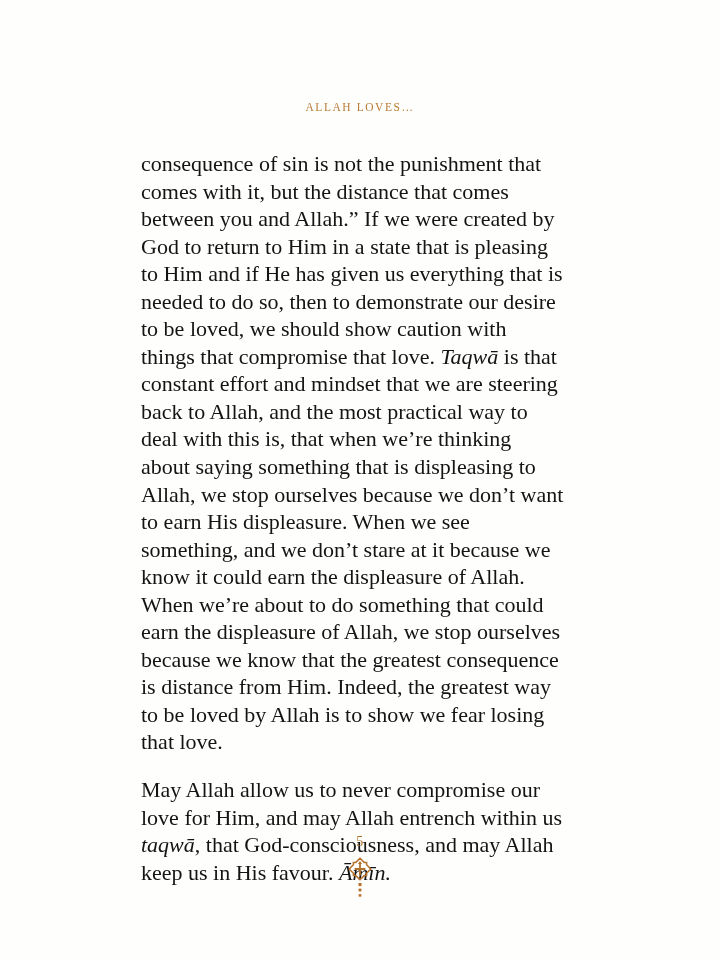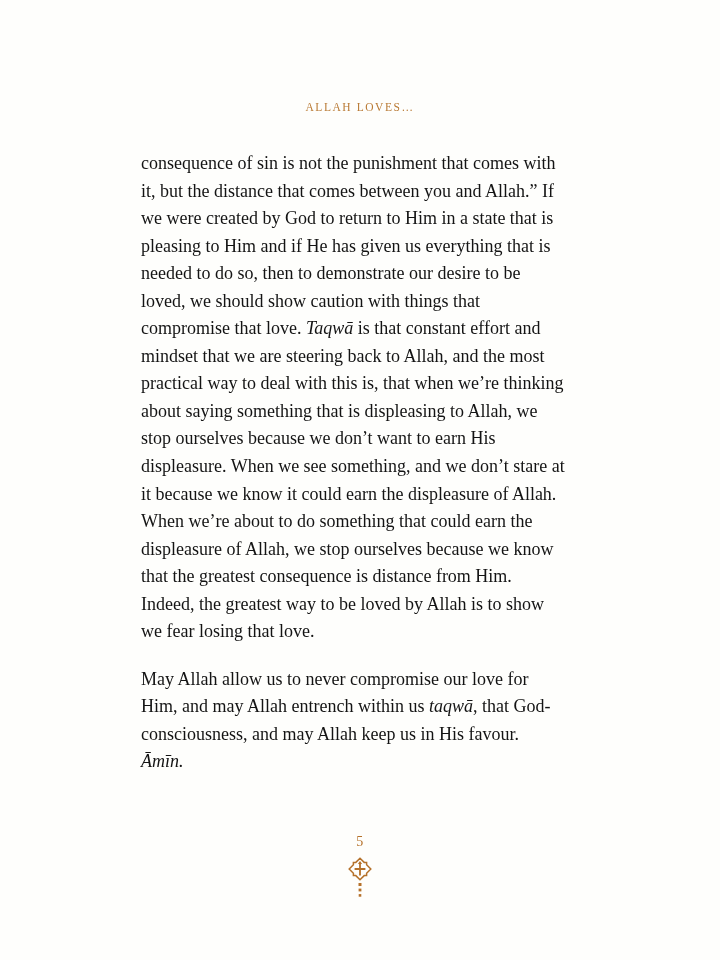--- a/index.html
+++ b/index.html
@@ -37,21 +37,21 @@
     white-space: pre;
   }
 
   
   .textblock {
     position: absolute;
     top: 150px;
     left: 141px;
     width: 424px;
     color: #141414;
-    font-size: 18px;
+    font-size: 22px;
     line-height: 27.55px;
     text-align: left;
     -webkit-font-smoothing: antialiased;
   }
 
   .para {
     margin: 0;
     text-align: left;
   }
   .para + .para {

